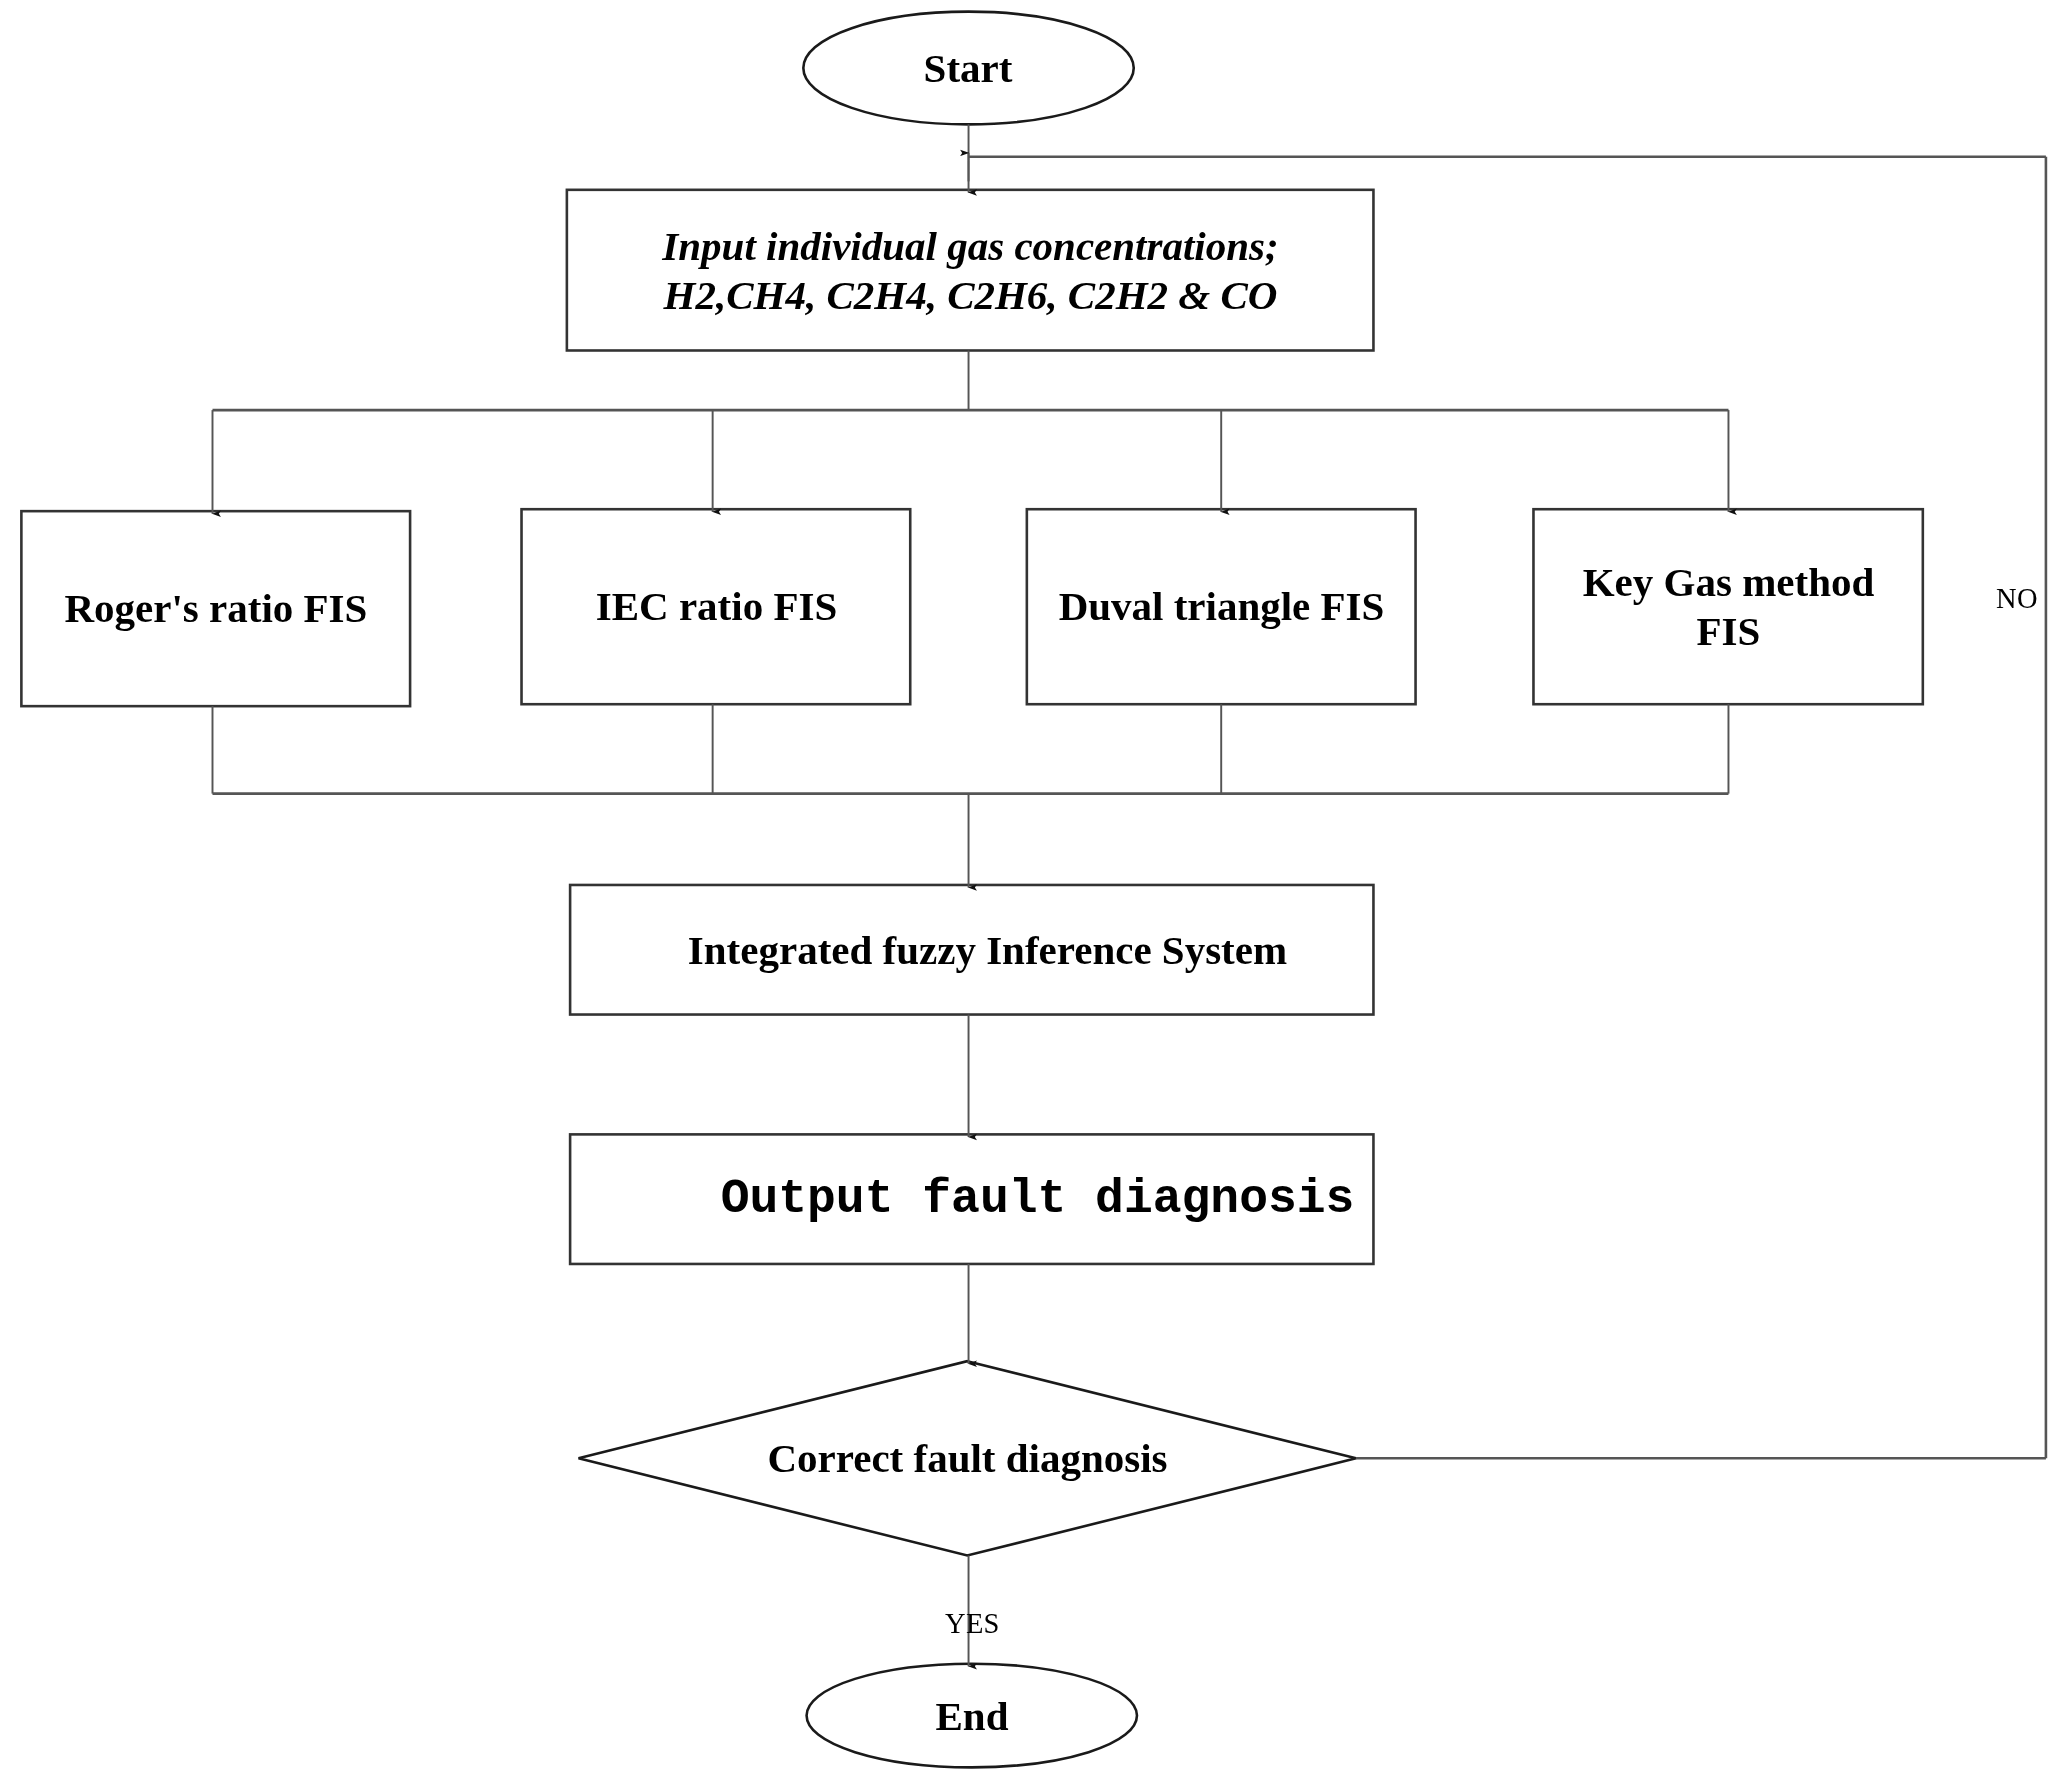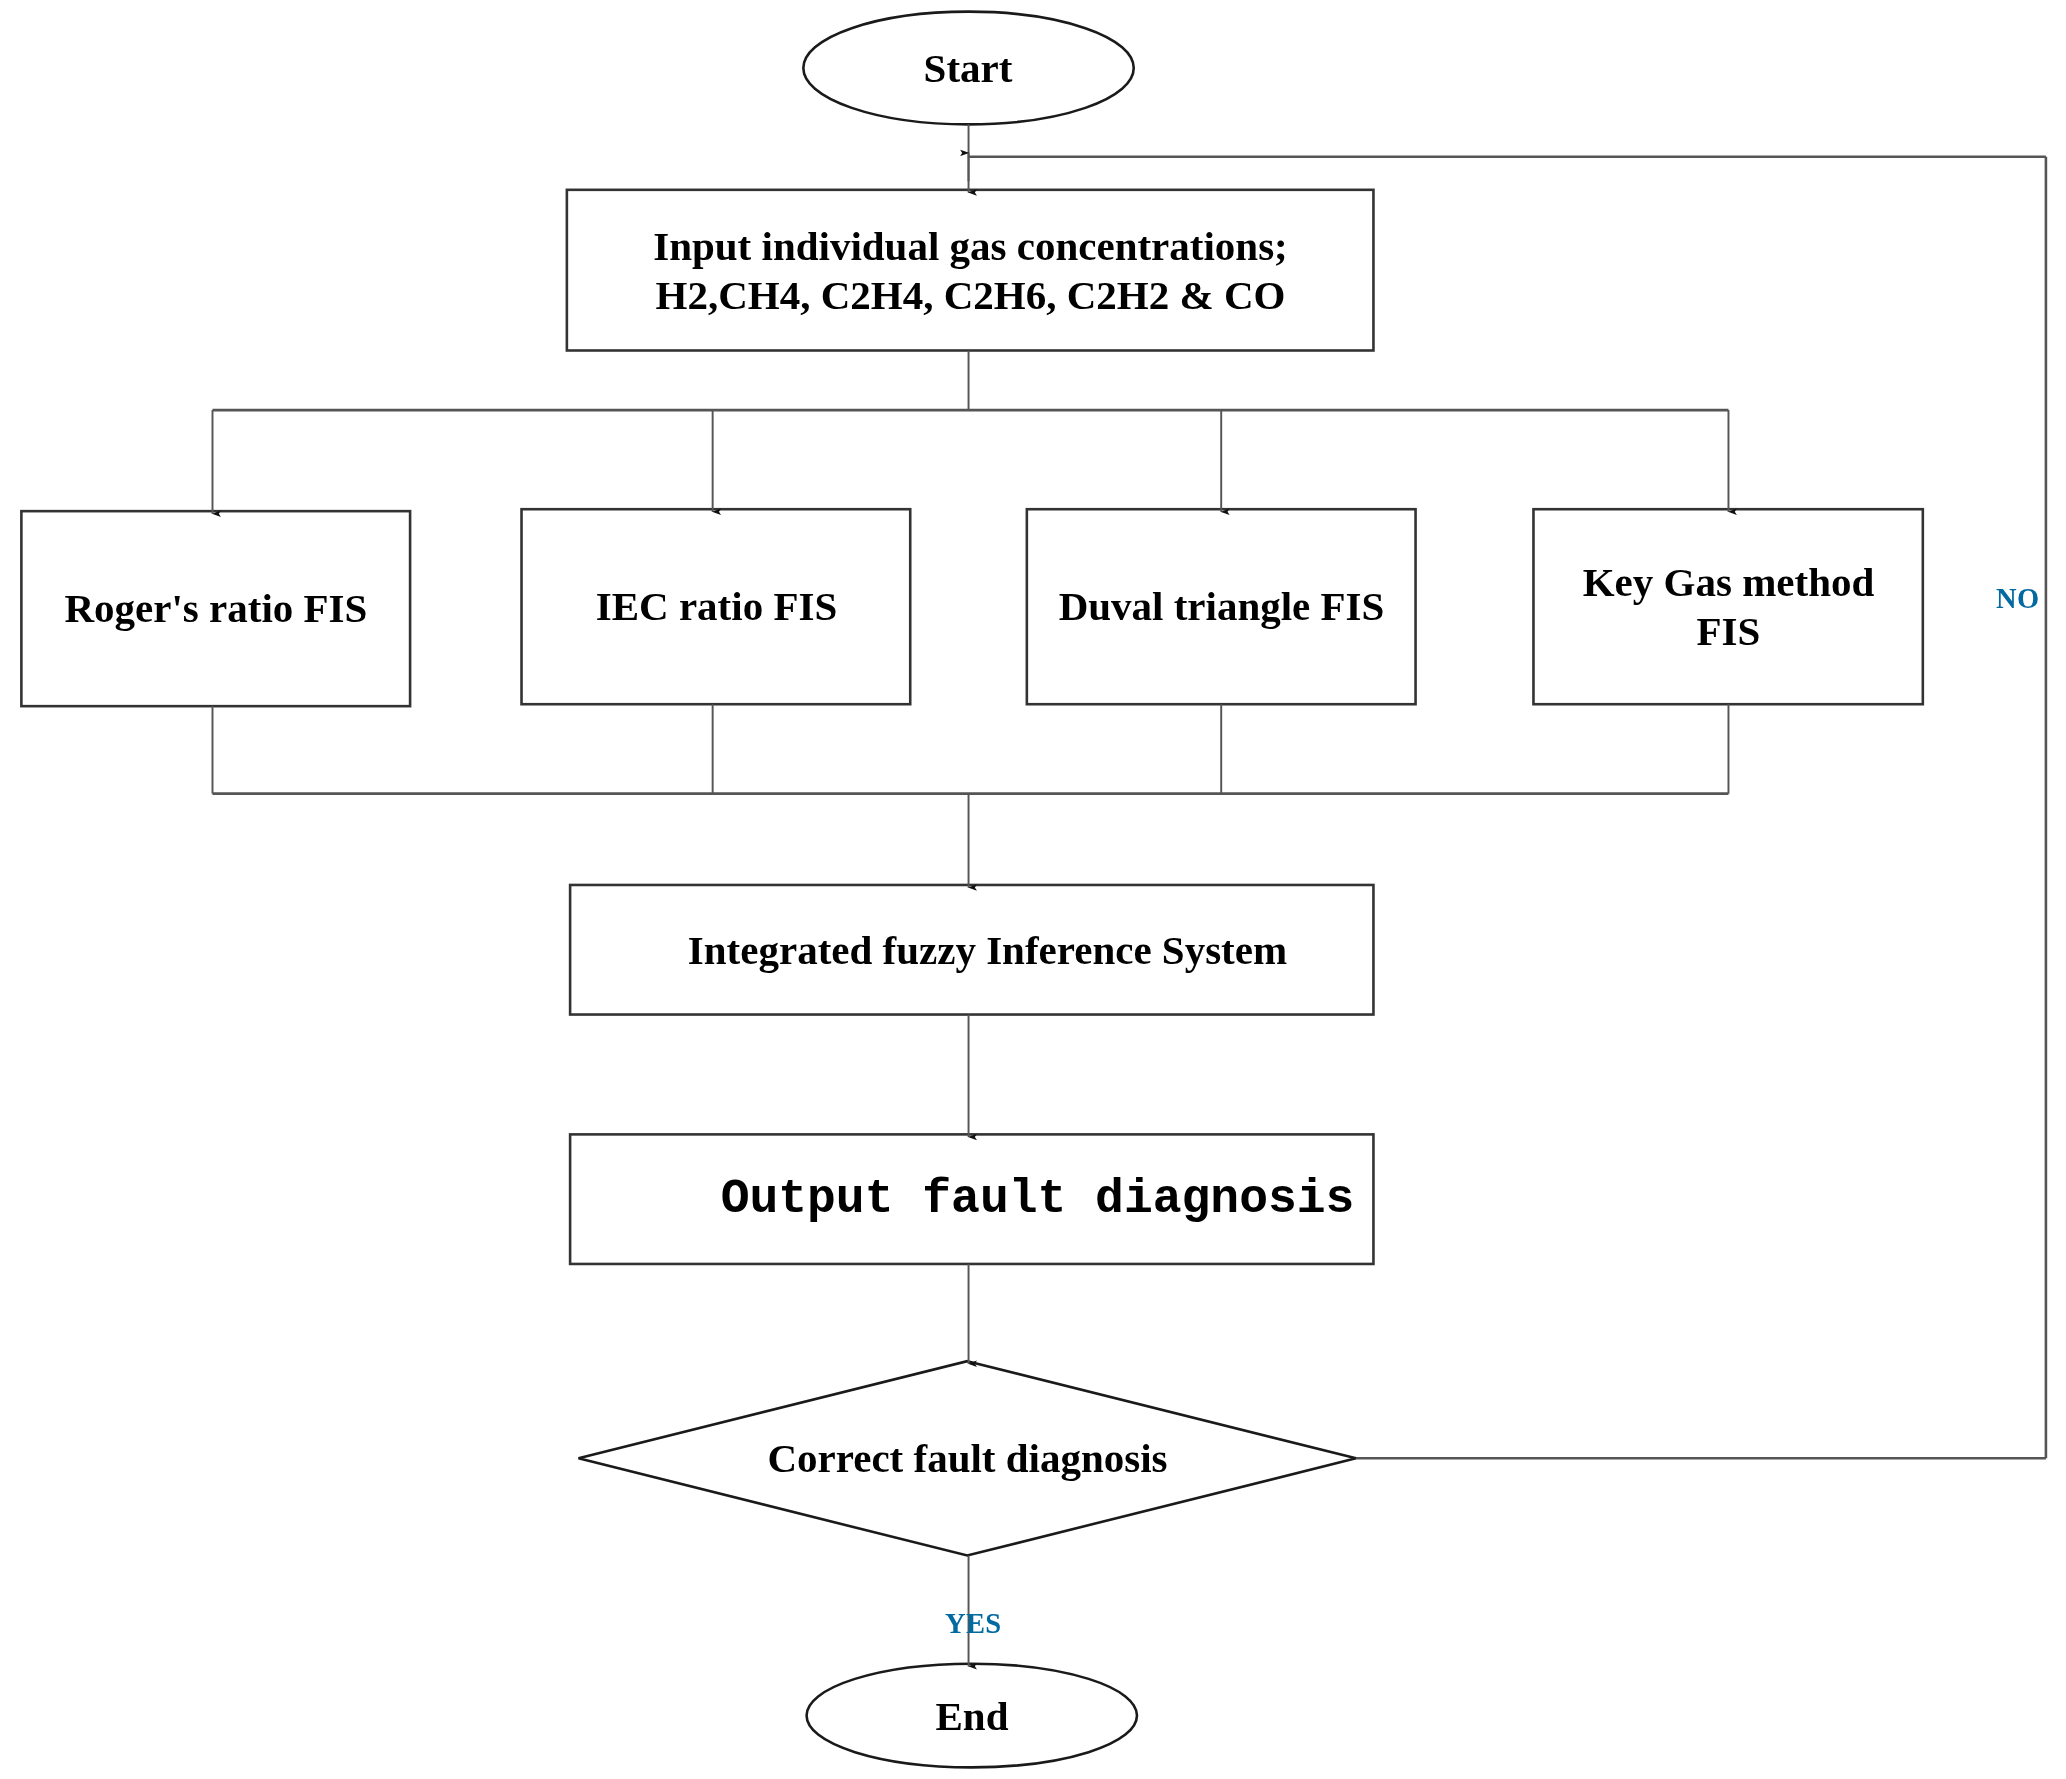--- a/index.html
+++ b/index.html
@@ -30,22 +30,22 @@
     justify-content: center;
     text-align: center;
     font-weight: bold;
     color: #000000;
     line-height: 1.18;
     white-space: pre-line;
     pointer-events: none;
   }
   .edge-label {
     position: absolute;
-    font-weight: bold;
-    color: #0369a1;
+    font-weight: normal;
+    color: #000000;
     letter-spacing: 0.3px;
   }
 </style>
 </head>
 <body>
 
 <div id="canvas">
 
   <svg id="flow-svg" viewBox="0 0 3189 2746">
     <defs>
@@ -103,21 +103,21 @@
 
     <line x1="1495" y1="2401" x2="1495" y2="2572" stroke="#555555" stroke-width="3" marker-end="url(#arrow)"></line>
 
     <line x1="2093" y1="2251" x2="3158" y2="2251" stroke="#555555" stroke-width="4"></line>
     <line x1="3158" y1="2251" x2="3158" y2="242" stroke="#555555" stroke-width="4"></line>
     <line x1="3158" y1="242" x2="1495" y2="242" stroke="#555555" stroke-width="4"></line>
   </svg>
 
   <div class="node-label" style="left:803px; top:11.7px; width:330px; height:113px; font-size:41px;">Start</div>
 
-  <div class="node-label" style="left:567px; top:190px; width:807px; height:161px; font-size:41px;">Input  individual gas concentrations;
+  <div class="node-label" style="left:567px; top:190px; width:807px; height:161px; font-size:41px;font-style:italic;">Input  individual gas concentrations;
 H2,CH4, C2H4, C2H6, C2H2 &amp; CO</div>
 
   <div class="node-label" style="left:21.4px; top:511px; width:389px; height:195px; font-size:41px;">Roger's ratio FIS</div>
 
   <div class="node-label" style="left:1027px; top:509px; width:389px; height:195px; font-size:41px;">Duval triangle FIS</div>
 
   <div class="node-label" style="left:522px; top:509px; width:389px; height:195px; font-size:41px;">IEC ratio FIS</div>
 
   <div class="node-label" style="left:1534px; top:509px; width:389px; height:195px; font-size:41px;">Key Gas method
 FIS</div>

